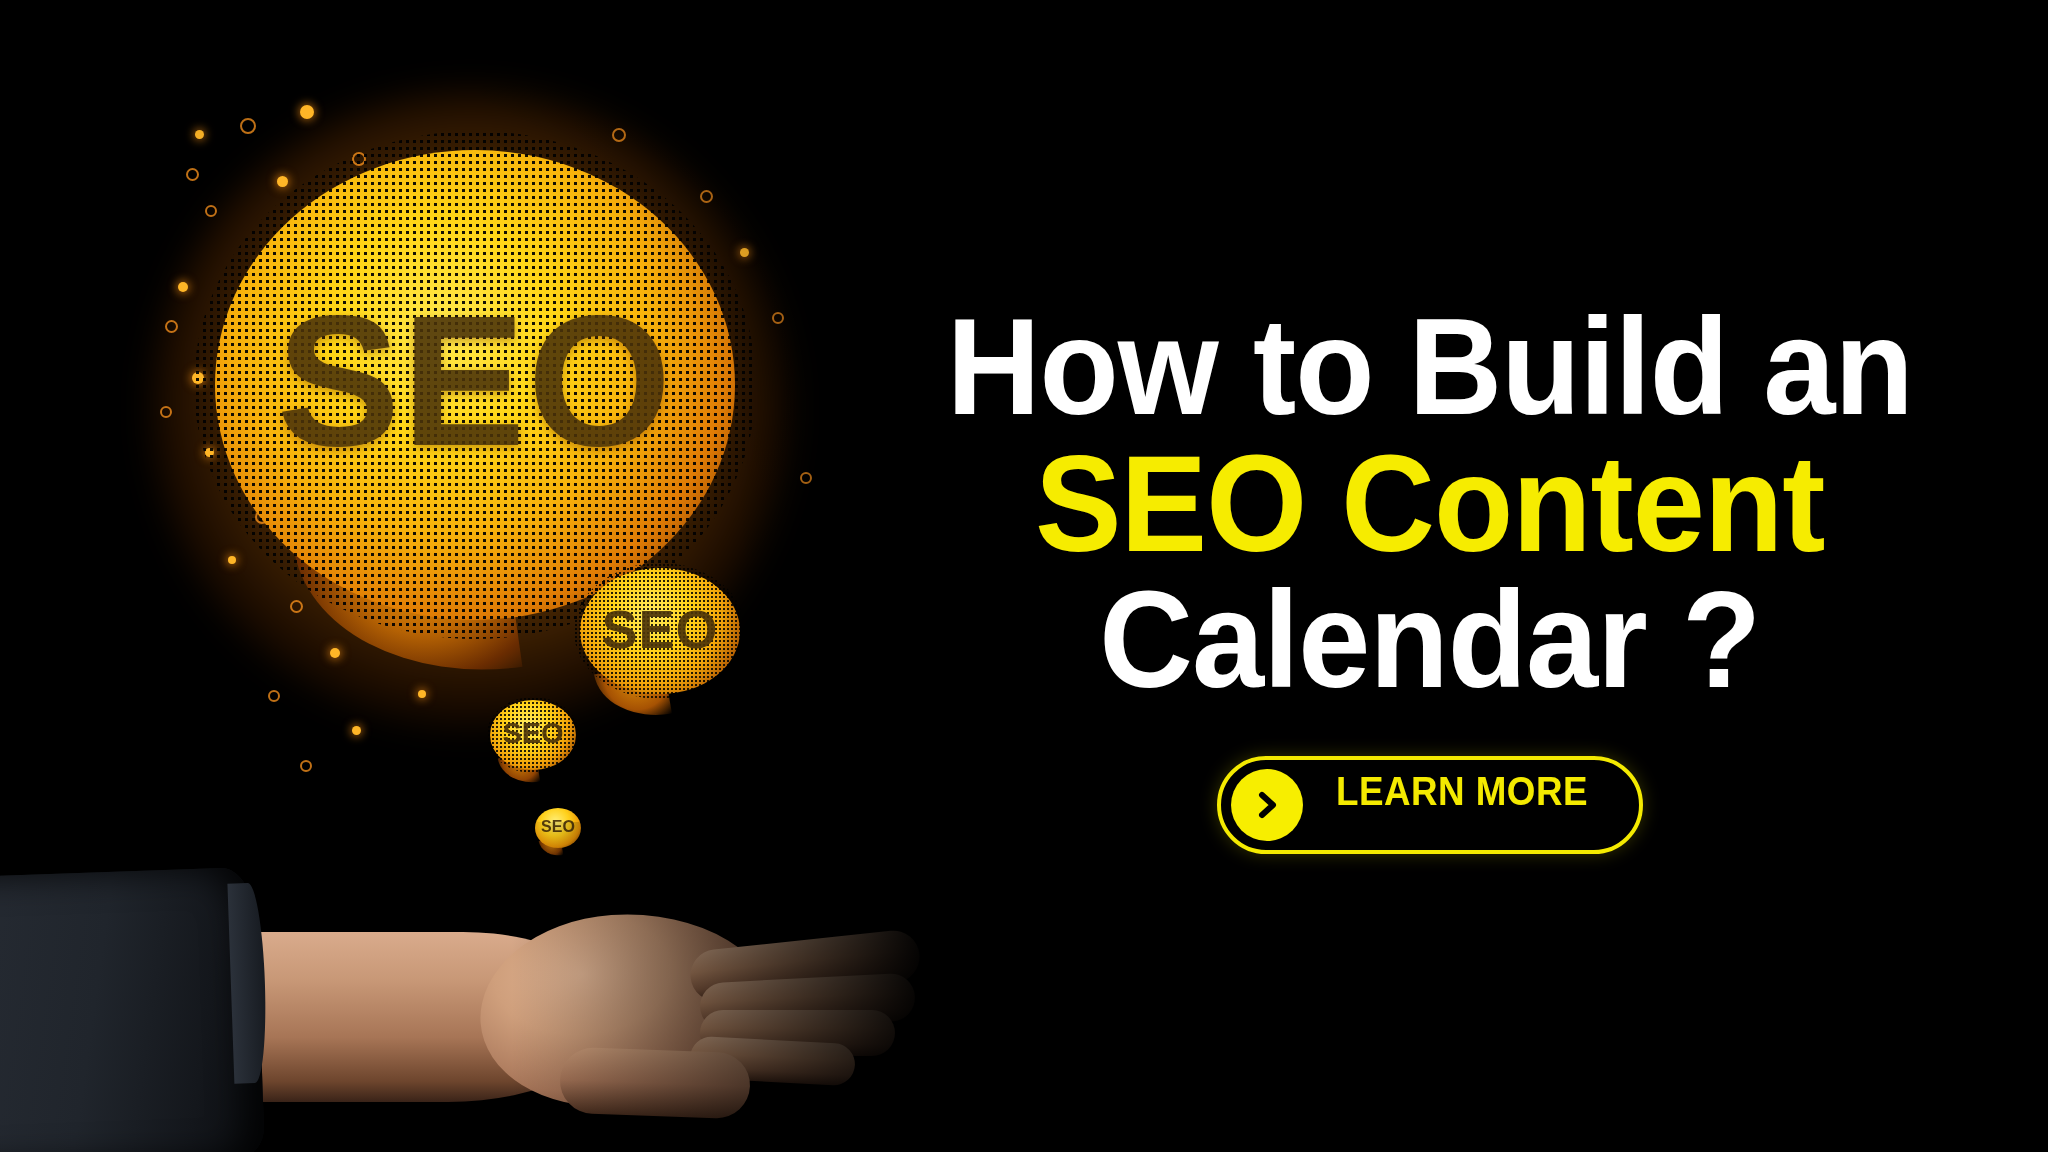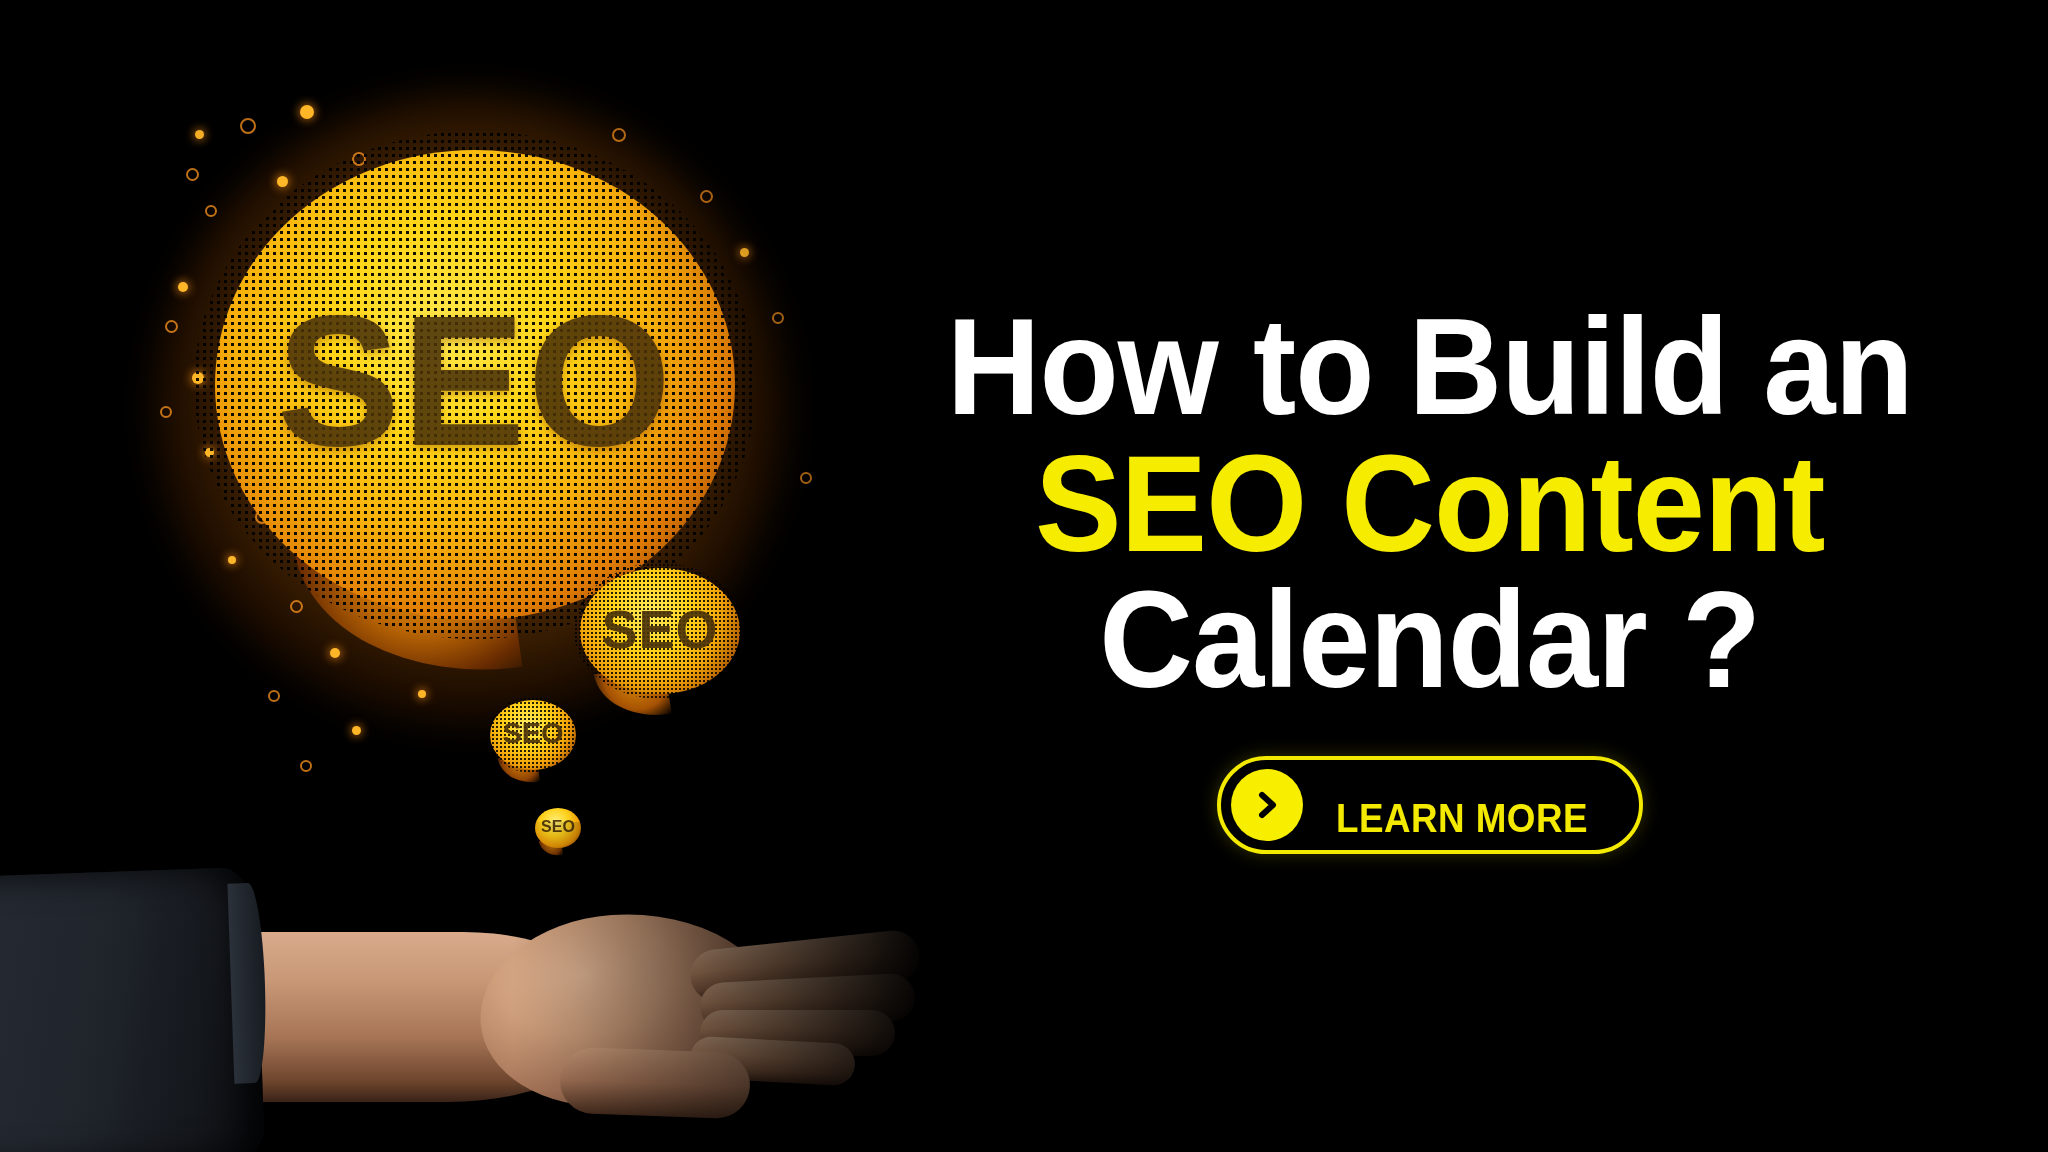--- a/index.html
+++ b/index.html
@@ -265,21 +265,21 @@
     white-space:nowrap;
     transform:scaleX(.94);
   }
   .hl-white{ color:#ffffff; }
   .hl-yellow{ color:#f6ec00; }
 
   
   #cta{
     margin-top:42px;
     display:inline-flex;
-    align-items:flex-end;
+    align-items:flex-start;
     gap:22px;
     padding:9px 40px 9px 10px;
     border:4px solid #f4ea00;
     border-radius:80px;
     background:transparent;
     cursor:pointer;
     box-shadow:0 0 18px rgba(240,230,0,.22);
   }
   #cta-icon{
     width:72px; height:72px;

